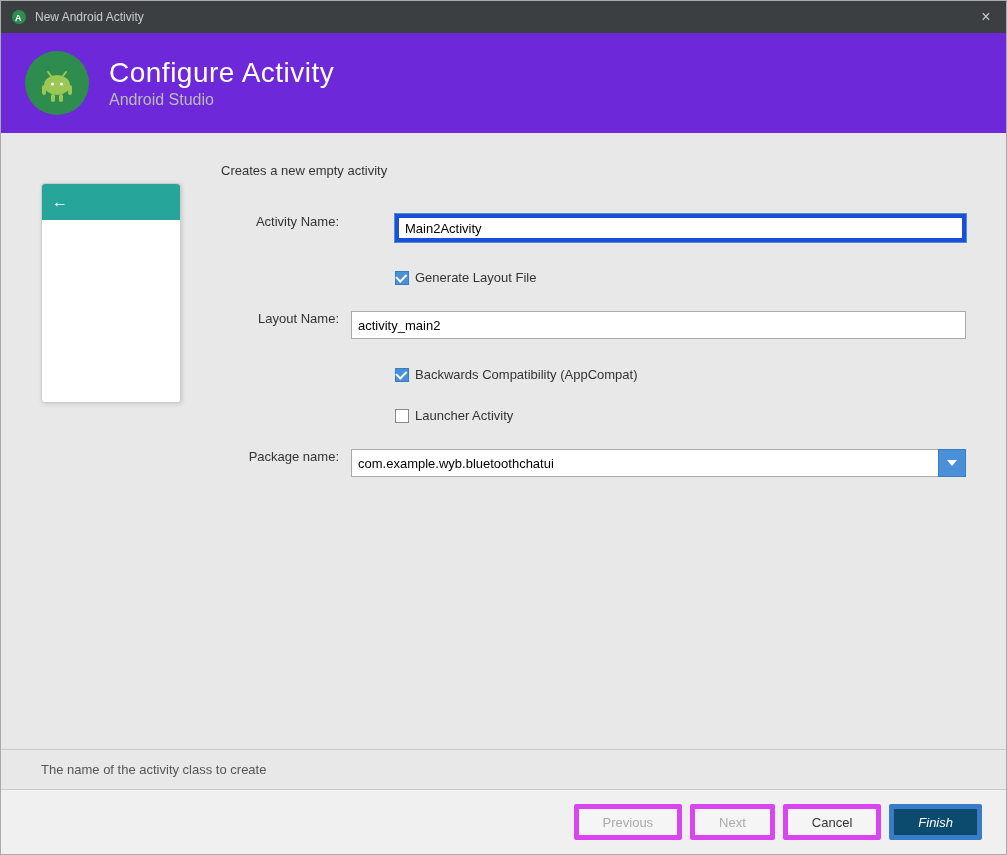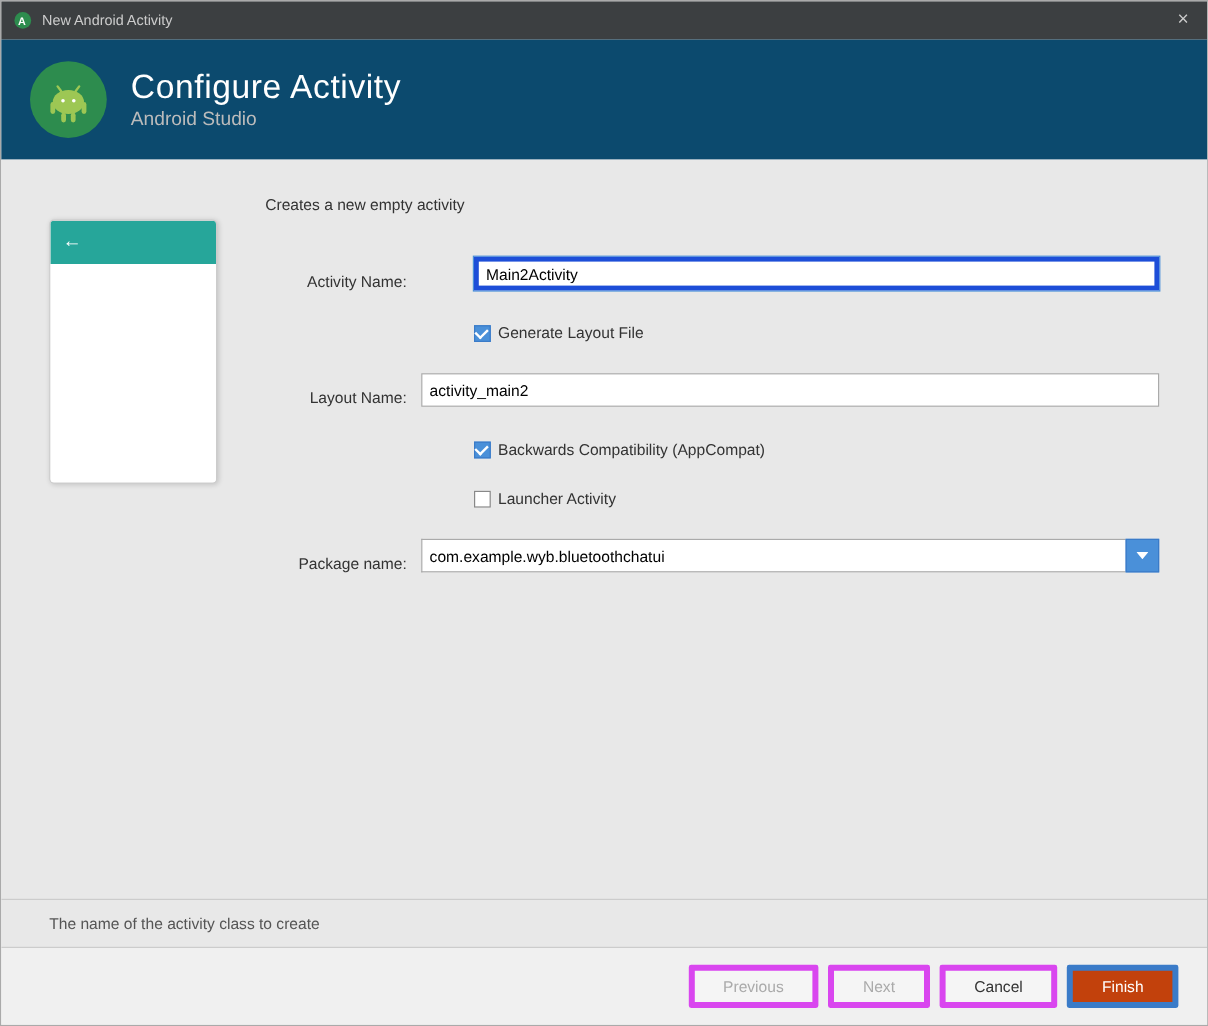--- a/index.html
+++ b/index.html
@@ -49,21 +49,21 @@
       color: #ccc;
       cursor: pointer;
       font-size: 16px;
       width: 20px;
       height: 20px;
       display: flex;
       align-items: center;
       justify-content: center;
     }
     .header {
-      background: #0c4a6e;
+      background: #6d28d9;
       padding: 18px 24px;
       display: flex;
       align-items: center;
       gap: 20px;
       flex-shrink: 0;
     }
     .header-logo {
       width: 64px;
       height: 64px;
       border-radius: 50%;
@@ -134,21 +134,21 @@
       flex-direction: column;
       gap: 16px;
     }
     .description-text {
       font-size: 13px;
       color: #333;
       margin-bottom: 20px;
     }
     .form-row {
       display: flex;
-      align-items: flex-end;
+      align-items: flex-start;
       margin-bottom: 12px;
     }
     .form-label {
       width: 130px;
       font-size: 13px;
       color: #333;
       text-align: right;
       padding-right: 12px;
       flex-shrink: 0;
     }
@@ -250,23 +250,24 @@
       padding: 0 24px;
       font-size: 13px;
       border-radius: 2px;
       cursor: pointer;
       border: 5px solid #d946ef;
       background: #f5f5f5;
       color: #333;
     }
     .btn:disabled { color: #aaa; cursor: default; }
     .btn-primary {
-      background: #c2410c;
+      background: #0c4a6e;
       color: #fff;
       border-color: #3a7bc8;
+      font-style: italic;
     }
     
     .android-icon {
       width: 40px;
       height: 40px;
     }
   </style>
 </head>
 <body>
 

